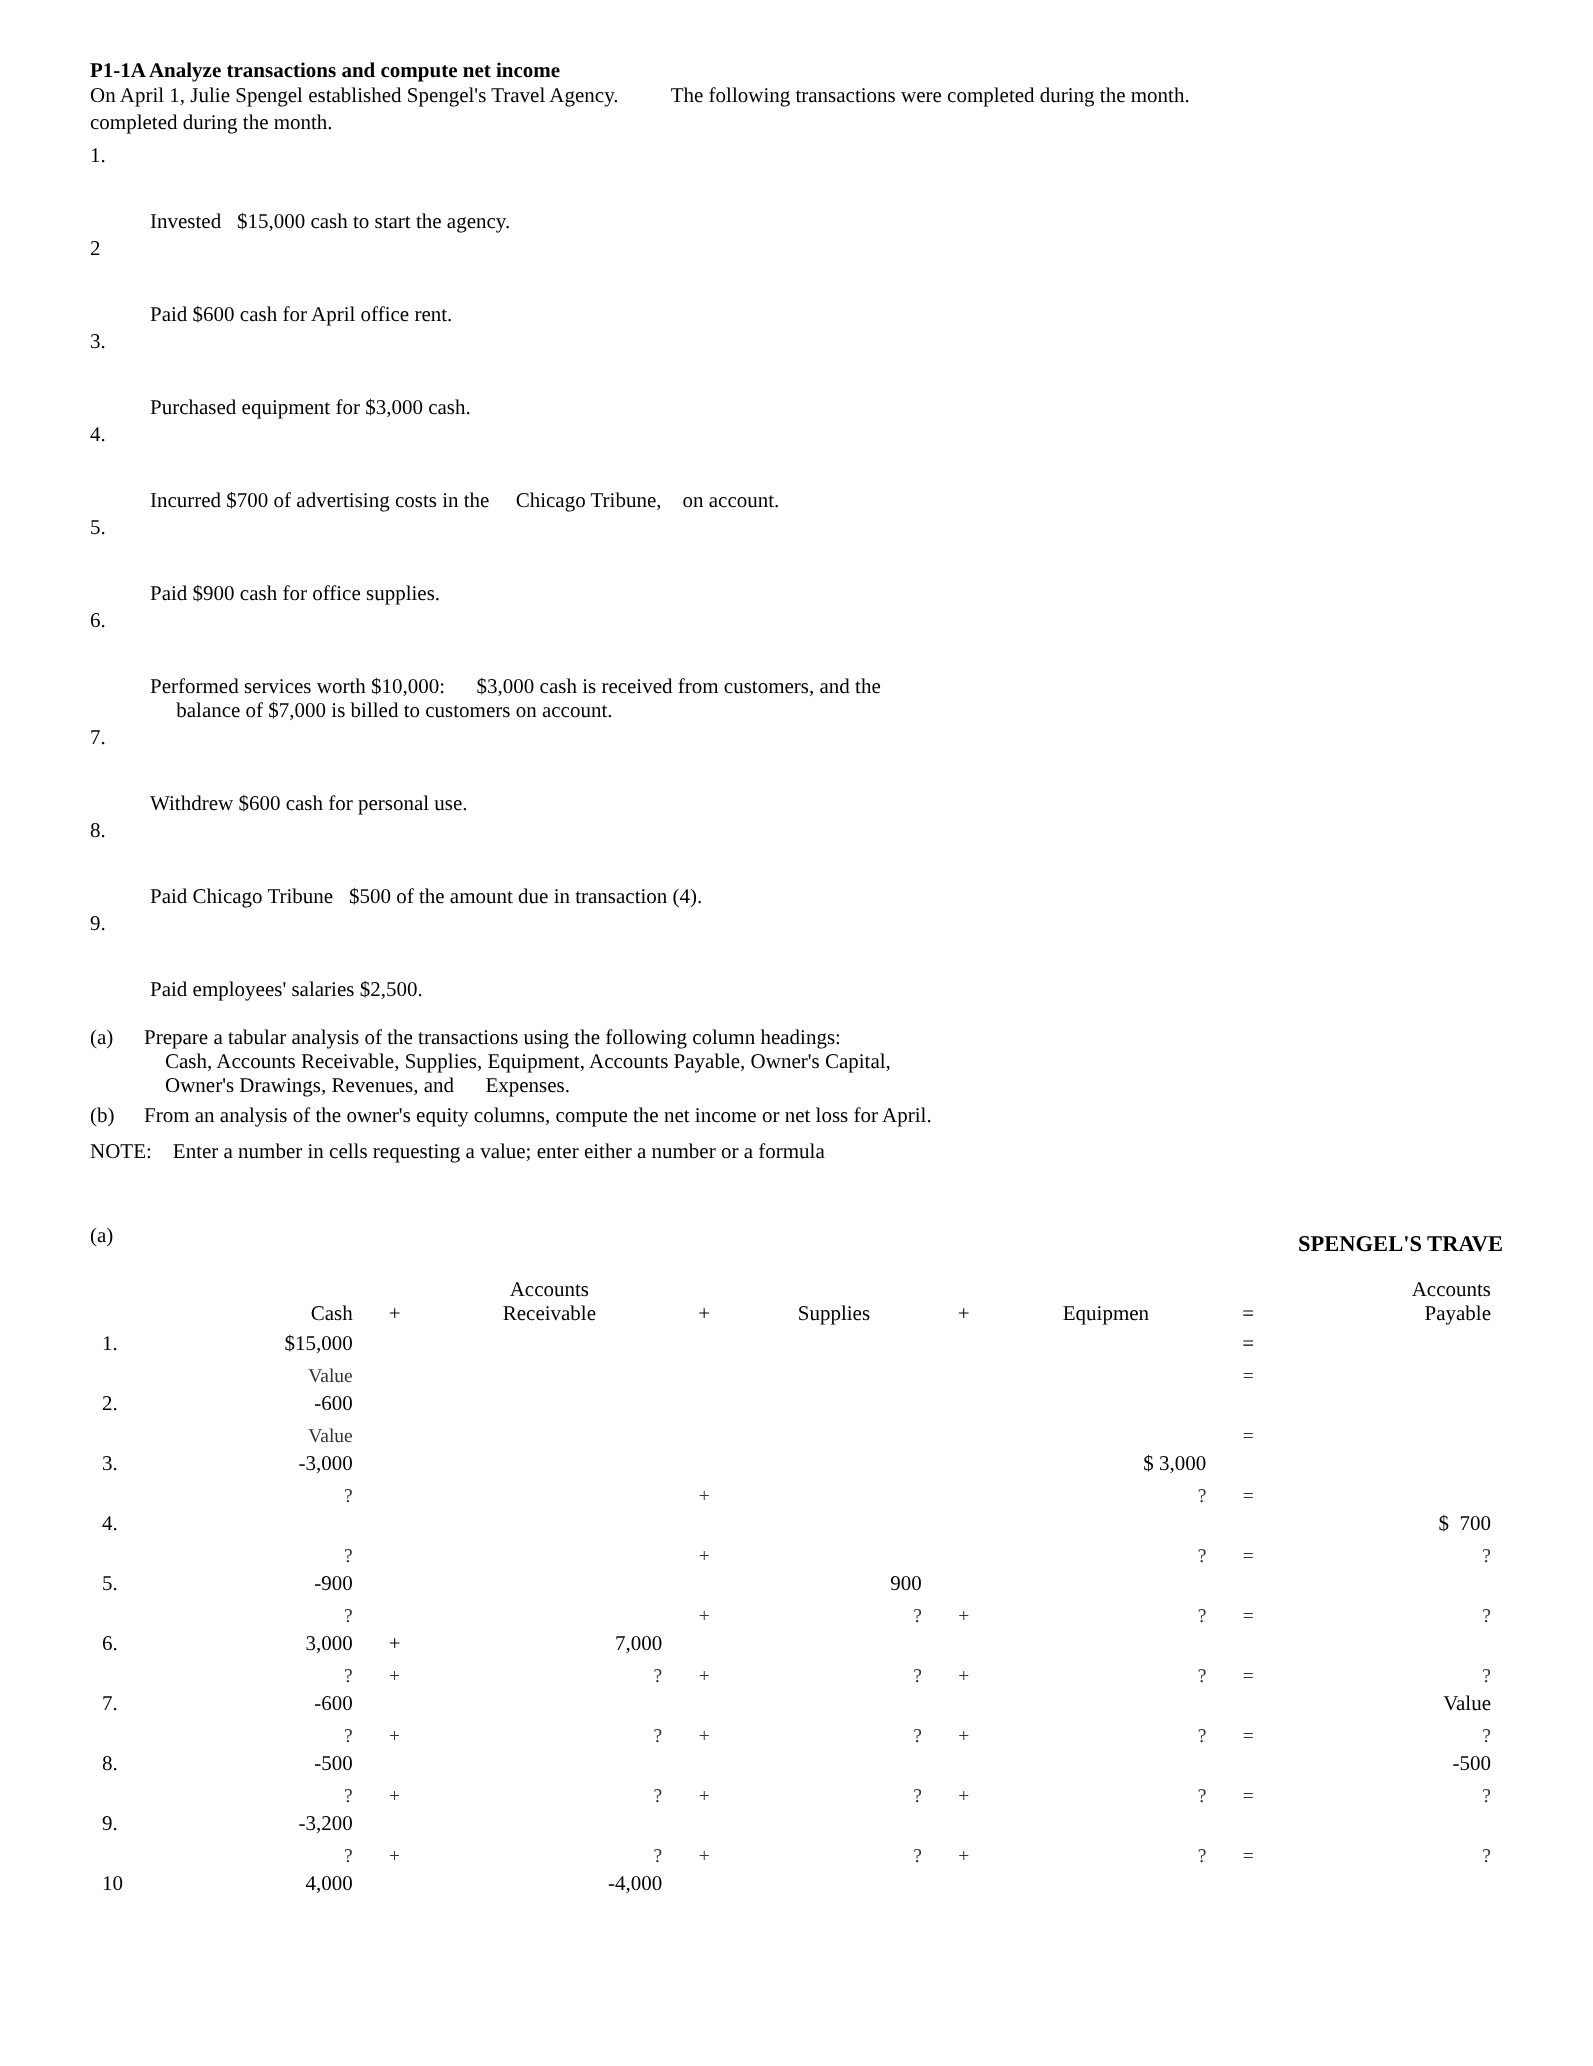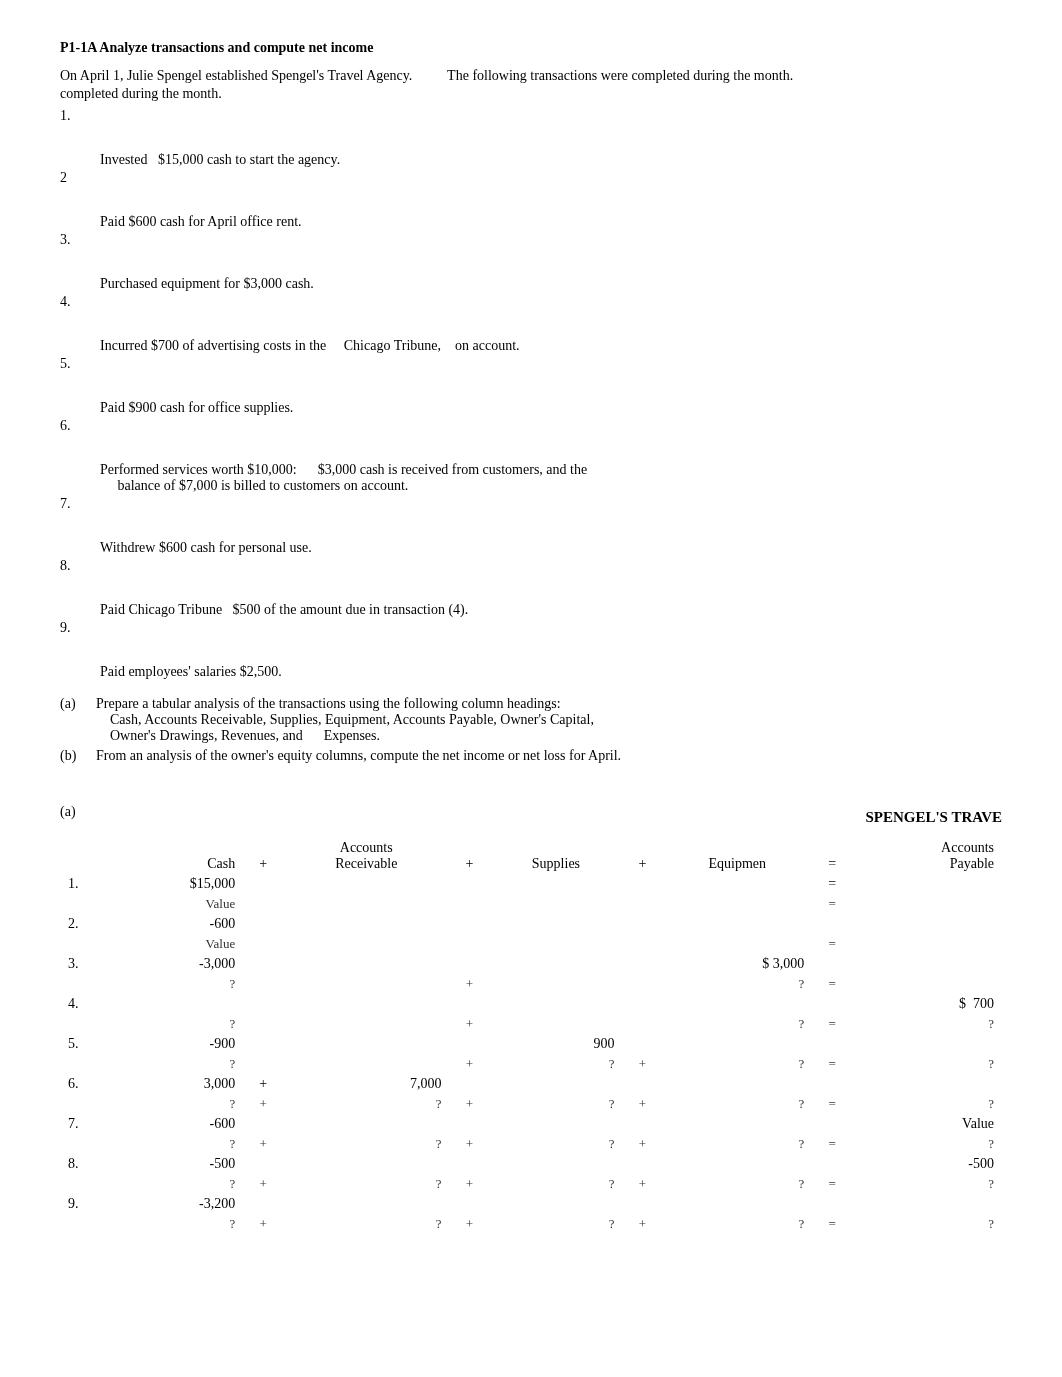--- a/index.html
+++ b/index.html
@@ -5,21 +5,21 @@
     * { margin: 0; padding: 0; box-sizing: border-box; }
     body {
       font-family: Times New Roman, serif;
       font-size: 14px;
       background: #fff;
       color: #000;
       width: 1062px;
       min-height: 1377px;
       padding: 40px 60px;
     }
-    .problem-header { margin-bottom: 12px; }
+    .problem-header { margin-bottom: 1px; }
     .problem-title { font-weight: bold; display: inline; }
     .intro-line { margin-bottom: 2px; }
     .transactions { margin: 6px 0 6px 0; }
     .transaction-item { display: flex; margin-bottom: 2px; }
     .transaction-num { width: 40px; flex-shrink: 0; }
     .transaction-text { flex: 1; margin-top: 44px; }
     .instructions-section { margin-top: 16px; }
     .instructions-title { margin-bottom: 4px; }
     .instruction-item { display: flex; margin-bottom: 4px; }
     .instruction-label { width: 36px; flex-shrink: 0; }
@@ -113,20 +113,23 @@
       &nbsp;&nbsp;&nbsp;&nbsp;Cash, Accounts Receivable, Supplies, Equipment, Accounts Payable, Owner's Capital,<br>
       &nbsp;&nbsp;&nbsp;&nbsp;Owner's Drawings, Revenues, and &nbsp;&nbsp;&nbsp;&nbsp; Expenses.
     </span>
   </div>
   <div class="instruction-item">
     <span class="instruction-label">(b)</span>
     <span class="instruction-content">
       From an analysis of the owner's equity columns, compute the net income or net loss for April.
     </span>
   </div>
+  <div class="note-line">
+    NOTE: &nbsp;&nbsp; Enter a number in cells requesting a value; enter either a number or a formula
+  </div>
 </div>
 
 <div class="part-a-section">
   <div style="display:flex; justify-content:space-between; align-items:flex-end;">
     <div class="part-a-label">(a)</div>
     <div class="spengel-header">SPENGEL'S TRAVE</div>
   </div>
 
   <div class="table-wrapper">
     <table class="ledger">
@@ -364,16 +367,28 @@
           <td>+</td>
           <td style="text-align:right;">?</td>
           <td>+</td>
           <td style="text-align:right;">?</td>
           <td>+</td>
           <td style="text-align:right;">?</td>
           <td>=</td>
           <td style="text-align:right;">?</td>
         </tr>
 
+        <tr>
+          <td style="text-align:left;">10</td>
+          <td style="text-align:right;">4,000</td>
+          <td></td>
+          <td style="text-align:right;">-4,000</td>
+          <td></td>
+          <td></td>
+          <td></td>
+          <td></td>
+          <td></td>
+          <td></td>
+        </tr>
       </tbody>
     </table>
   </div>
 </div>
 
 </body></html>

